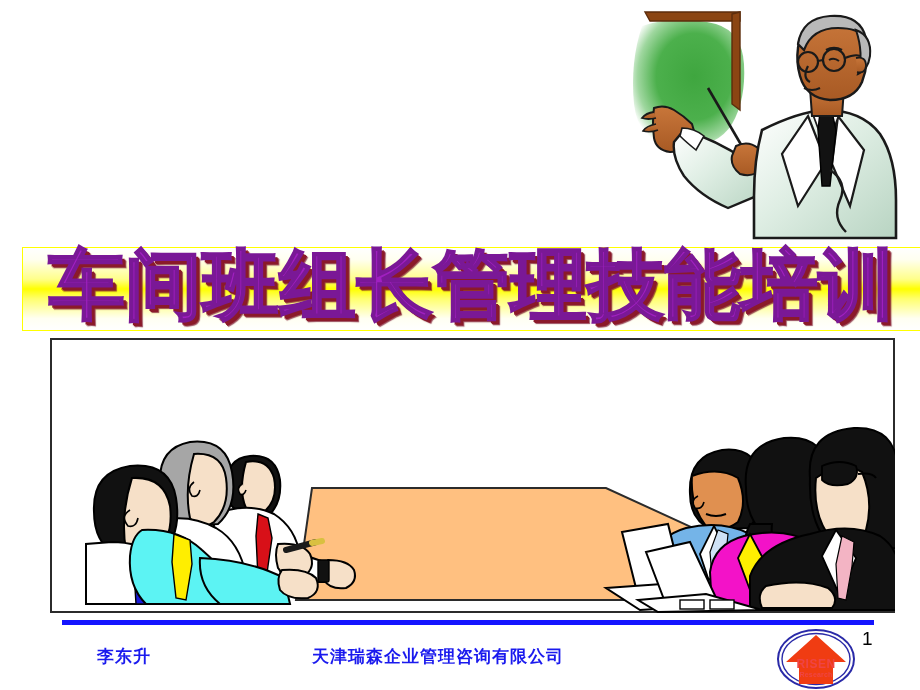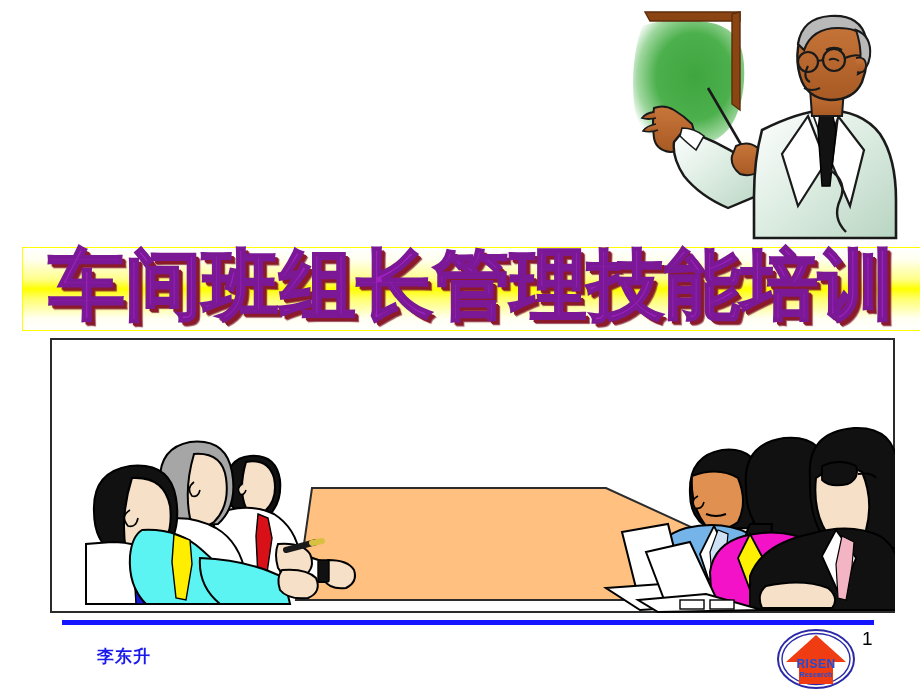--- a/index.html
+++ b/index.html
@@ -138,21 +138,21 @@
     left: 763px;
     top: 628px;
     width: 82px;
     height: 62px;
     z-index: 6;
   }
   .logo-word {
     position: absolute;
     left: 0; right: 0;
     text-align: center;
-    color: #1d4ed8;
+    color: #ef4444;
     font-family: "Liberation Sans", sans-serif;
     font-weight: bold;
     pointer-events: none;
   }
   .logo-word-main { top: 29px; font-size: 12px; letter-spacing: 0.5px; }
   .logo-word-sub  { top: 43px; font-size: 7px;  letter-spacing: 0.2px; }
 </style>
 </head>
 <body>
 
@@ -327,20 +327,21 @@
         <path d="M588 262 L656 256 L712 272 L608 274 Z" fill="#ffffff" stroke="#000000" stroke-width="2"></path>
         <rect x="630" y="262" width="24" height="9" fill="#ffffff" stroke="#000000" stroke-width="1.4"></rect>
         <rect x="660" y="262" width="24" height="9" fill="#ffffff" stroke="#000000" stroke-width="1.4"></rect>
       </g>
     </svg>
   </div>
 
   <div class="footer-rule"></div>
 
   <div class="footer-presenter">李东升</div>
+  <div class="footer-company">天津瑞森企业管理咨询有限公司</div>
 
   <div class="brand-logo">
     <svg viewBox="0 0 82 62" width="82" height="62" xmlns="http://www.w3.org/2000/svg">
       <ellipse cx="41" cy="31" rx="38" ry="29" fill="#ffffff" stroke="#2a2aa8" stroke-width="2"></ellipse>
       <ellipse cx="41" cy="31" rx="34" ry="25.5" fill="#ffffff" stroke="#2a2aa8" stroke-width="1.4"></ellipse>
       <path d="M41 7 L71 34 L58 34 L58 56 L24 56 L24 34 L11 34 Z" fill="#f03c12"></path>
     </svg>
     <div class="logo-word logo-word-main">RISEN</div>
     <div class="logo-word logo-word-sub">Research</div>
   </div>

